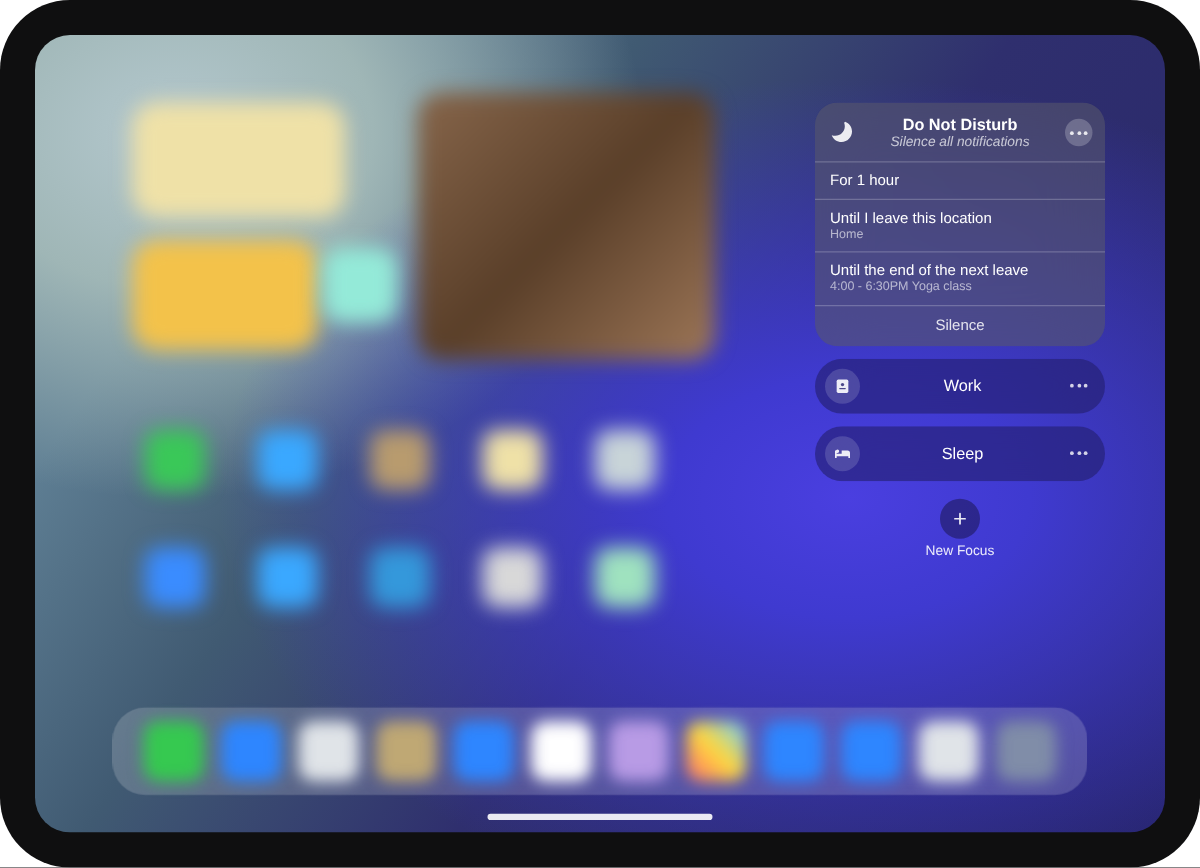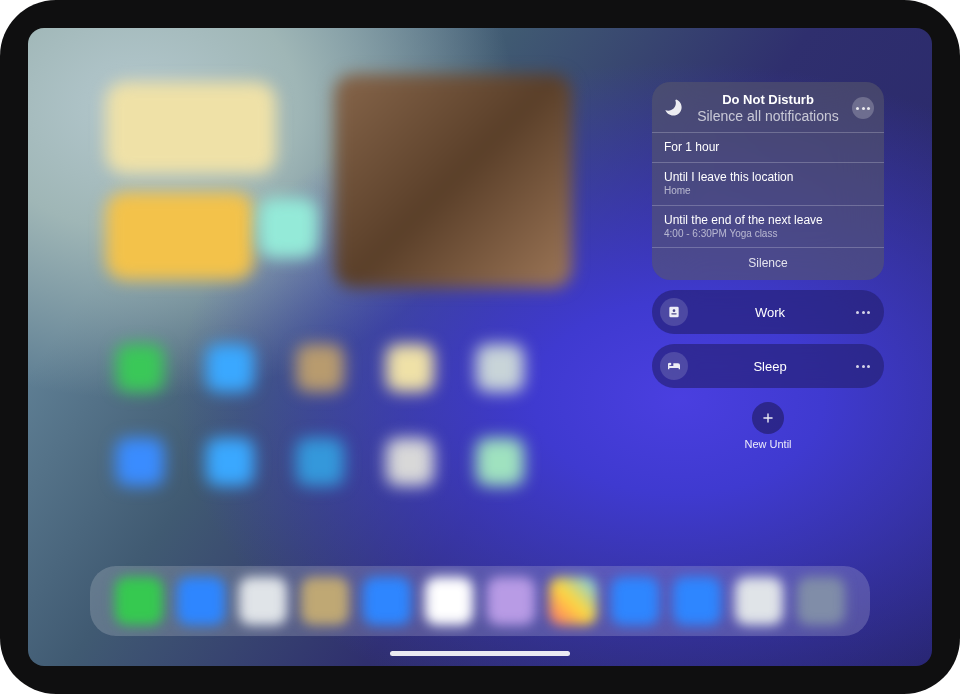--- a/index.html
+++ b/index.html
@@ -8,21 +8,21 @@
   
   .device {
     width: 960px; height: 694px;
     background: #0f0f10;
     border-radius: 56px;
     padding: 28px;
     position: relative;
   }
   .screen {
     width: 100%; height: 100%;
-    border-radius: 16px;
+    border-radius: 28px;
     position: relative;
     overflow: hidden;
     background:
       radial-gradient(1200px 800px at 72% 58%, #4a3fe0 0%, #3f3ad0 12%, transparent 42%),
       radial-gradient(900px 700px at 12% 12%, #b4c8ce 0%, #9fb6b6 18%, transparent 42%),
       linear-gradient(125deg, #5e7e93 0%, #5e7e93 18%, #405a72 36%, #2f2f6e 58%, #26246a 100%);
   }
 
   
   .bg-widget {
@@ -88,21 +88,21 @@
   .dnd-header {
     display: flex; align-items: center; gap: 8px;
     padding: 10px 10px 8px 10px;
     position: relative;
   }
   .dnd-moon {
     width: 22px; height: 22px; flex: none;
   }
   .dnd-title-wrap { flex: 1; text-align: center; line-height: 1.2; }
   .dnd-title { font-size: 13px; font-weight: 600; }
-  .dnd-sub   { font-size: 14px; color: rgba(255,255,255,0.7); }
+  .dnd-sub   { font-size: 11px; color: rgba(255,255,255,0.7); font-style: italic; }
   .dnd-more {
     width: 22px; height: 22px; border-radius: 50%;
     background: rgba(255,255,255,0.22);
     display: flex; align-items: center; justify-content: center;
     flex: none;
   }
   .dots { display: flex; gap: 2.5px; }
   .dots span { width: 3px; height: 3px; border-radius: 50%; background: rgba(255,255,255,0.85); }
 
   .dnd-option {
@@ -274,19 +274,19 @@
       </div>
 
       <div class="new-focus">
         <div class="plus-btn">
           <span>
             <svg viewBox="0 0 24 24" fill="none" stroke="rgba(255,255,255,0.9)" stroke-width="2.4" stroke-linecap="round">
                 <path d="M12 5v14M5 12h14"></path>
               </svg>
           </span>
         </div>
-        <div class="new-focus-label">New Until</div>
+        <div class="new-focus-label">New Focus</div>
       </div>
 
     </div>
 
   </div>
 </div>
 
 </body></html>

